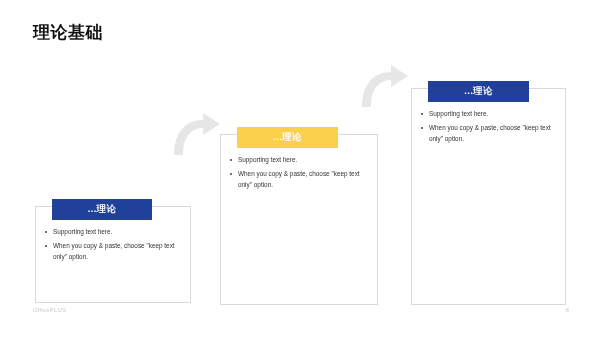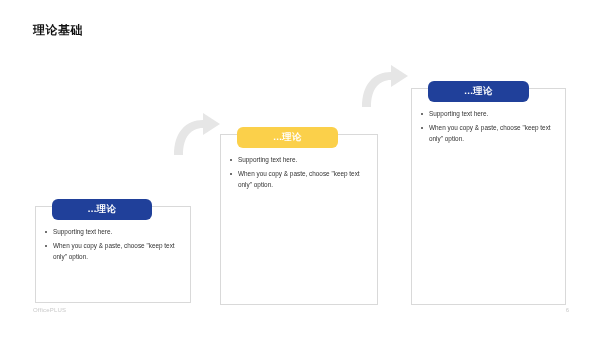--- a/index.html
+++ b/index.html
@@ -6,33 +6,33 @@
   body{
     width:600px;height:337px;background:#ffffff;
     font-family:"Liberation Sans","DejaVu Sans",sans-serif;
     overflow:hidden;position:relative;
   }
   #slide{position:absolute;inset:0;background:#ffffff;}
 
   
   #page-title{
     position:absolute;left:33px;top:23px;
-    font-size:12px;font-weight:bold;color:#111111;
+    font-size:17px;font-weight:bold;color:#111111;
     letter-spacing:.5px;line-height:1.2;white-space:nowrap;
   }
 
   
   .card{position:absolute;background:#ffffff;border:1px solid #d9d9d9;box-sizing:border-box;}
   #card-1{left:35px;top:206px;width:156px;height:97px;}
   #card-2{left:220px;top:134px;width:158px;height:171px;}
   #card-3{left:411px;top:88px;width:155px;height:217px;}
 
   
   .pill{
-    position:absolute;height:21px;border-radius:6px;
+    position:absolute;height:21px;border-radius:0;
     display:flex;align-items:center;justify-content:center;
     color:#ffffff;font-size:9.5px;font-weight:bold;
     letter-spacing:.3px;box-sizing:border-box;z-index:3;
   }
   .pill.navy{background:#20409A;}
   .pill.yellow{background:#FBD04A;}
   #pill-1{left:52px;top:199px;width:100px;}
   #pill-2{left:237px;top:127px;width:101px;}
   #pill-3{left:428px;top:81px;width:101px;}
 

